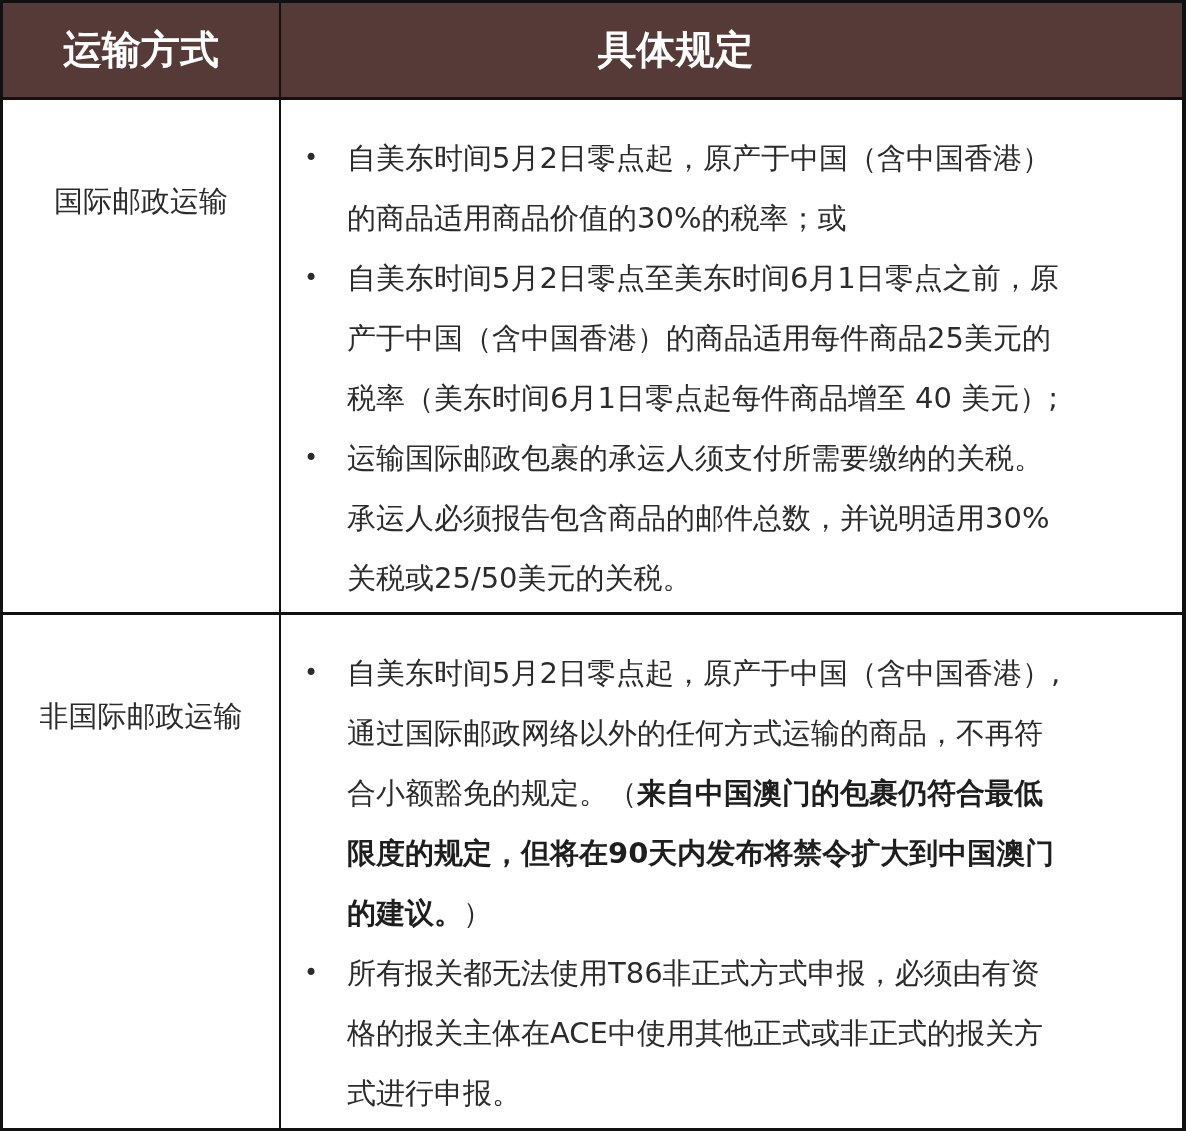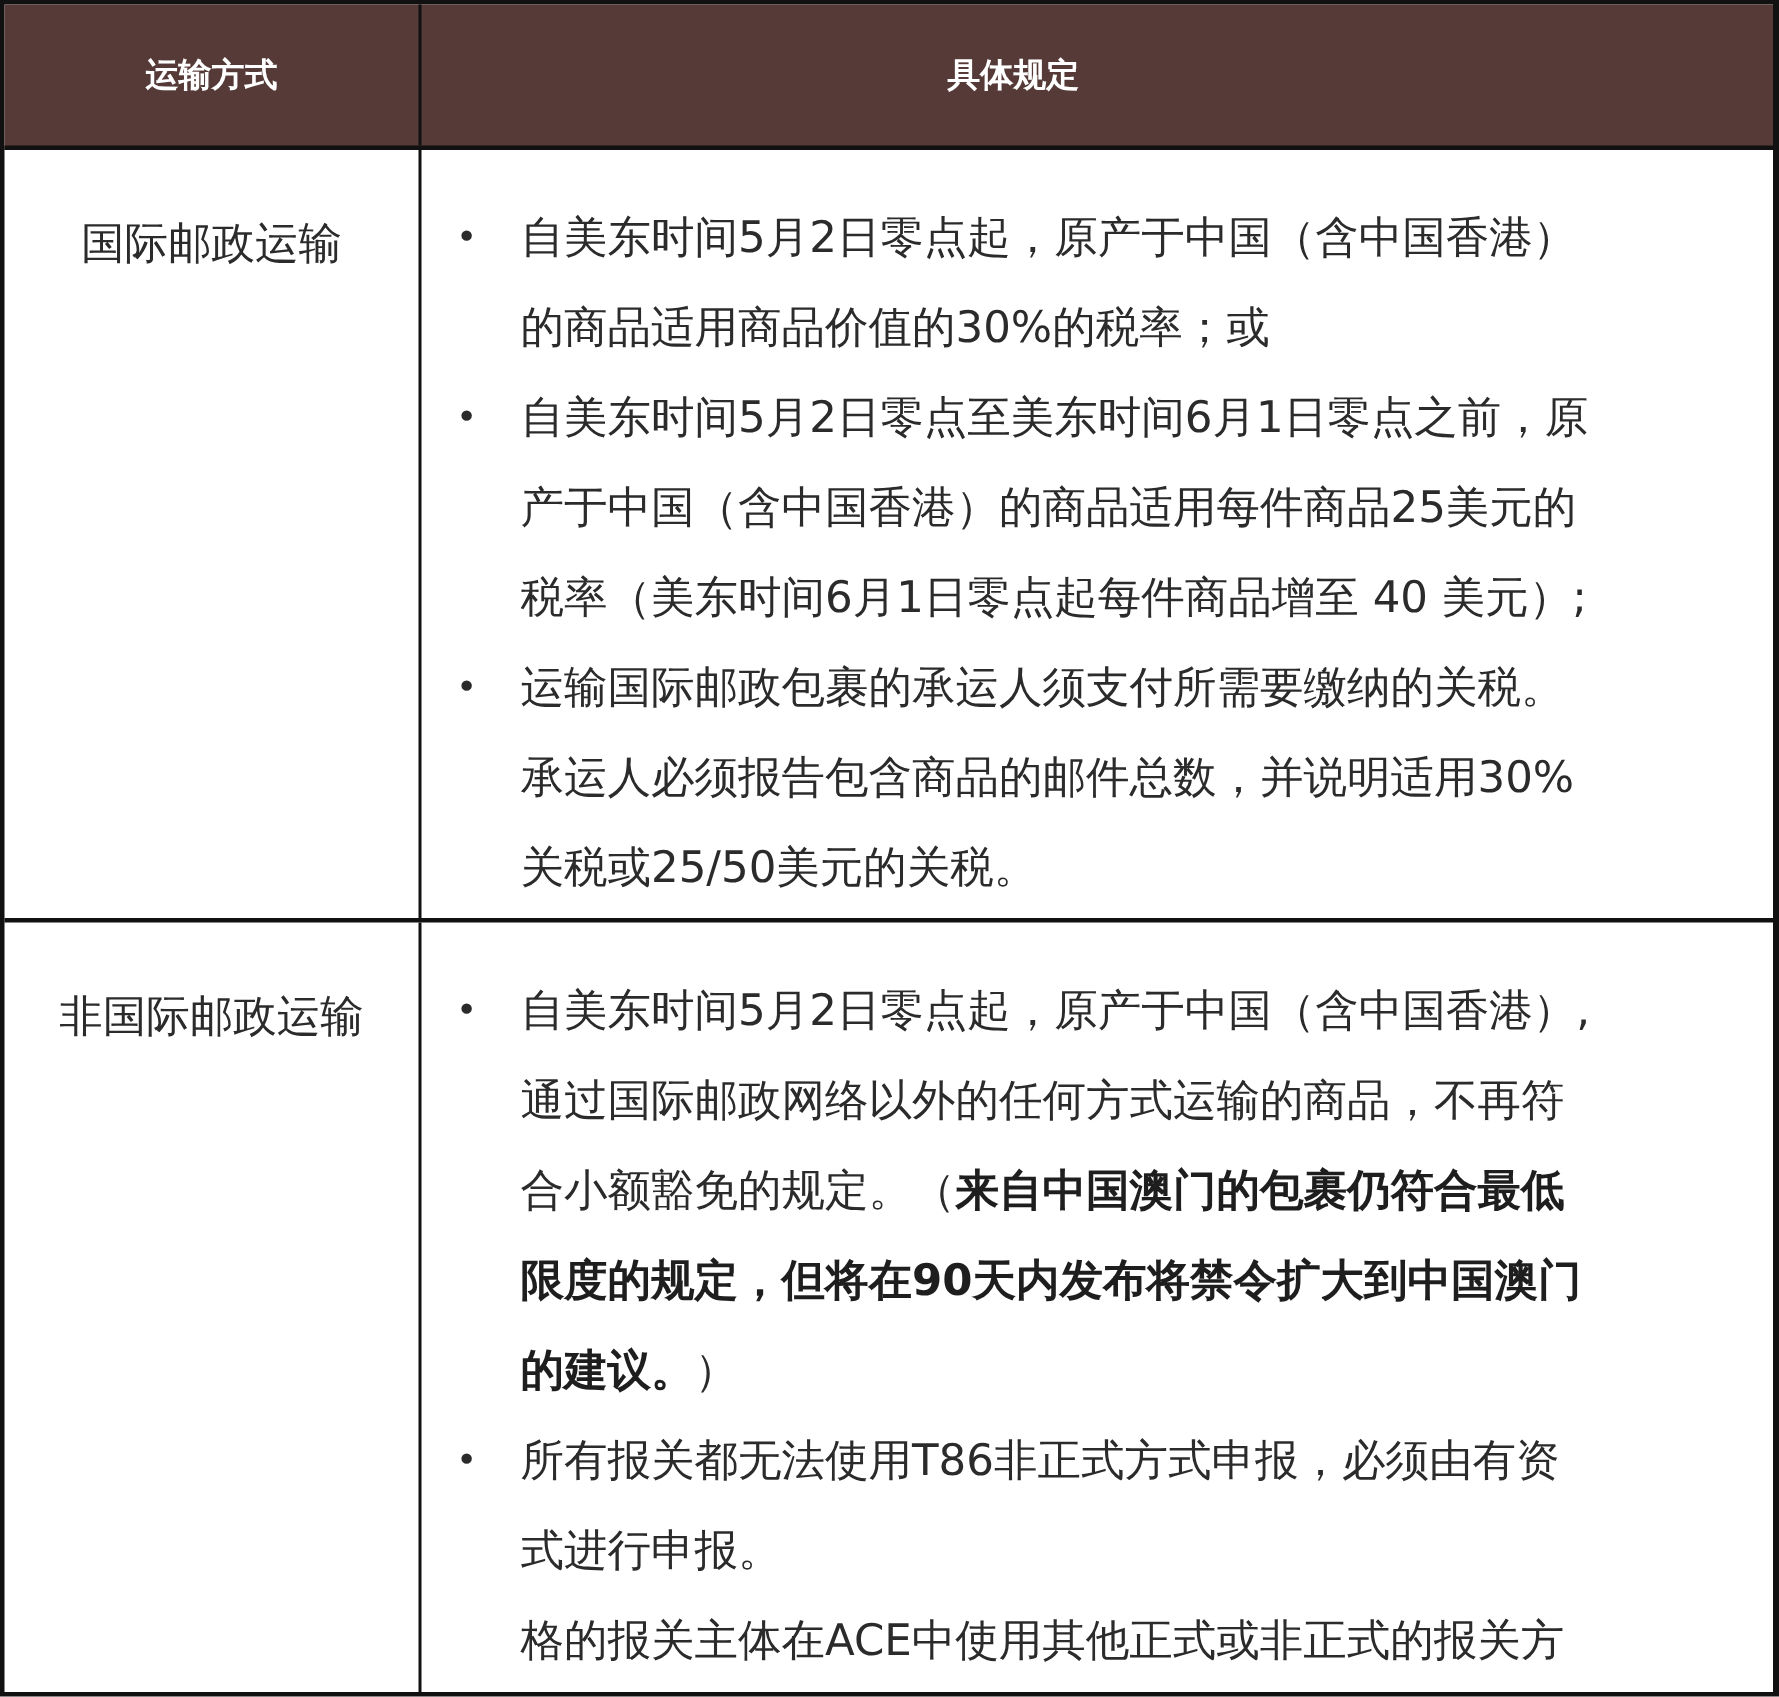--- a/index.html
+++ b/index.html
@@ -35,21 +35,21 @@
     }
     .header .cell {
       position: absolute;
       top: 0;
       height: 94px;
       display: flex;
       align-items: center;
       justify-content: center;
       color: #ffffff;
       font-weight: bold;
-      font-size: 22px;
+      font-size: 39px;
       letter-spacing: 0px;
     }
     .header .col1 { left: 0; width: 276px; border-right: 2px solid #111111; }
     .header .col2 { left: 278px; width: 789px; }
 
     .row {
       position: absolute;
       left: 0;
       width: 1179px;
     }
@@ -61,20 +61,21 @@
       height: 100%;
       border-right: 2px solid #111111;
       box-sizing: content-box;
       font-size: 29px;
       text-align: center;
       color: #2b2b2b;
     }
     .row .label span {
       display: block;
       padding-top: 43px;
+      margin-top: 39px;
     }
     .row .content {
       position: absolute;
       left: 278px;
       top: 0;
       width: 901px;
       height: 100%;
     }
     .row1 { top: 97px; height: 512px; border-bottom: 3px solid #111111; }
     .row2 { top: 612px; height: 513px; }
@@ -153,20 +154,20 @@
           <span class="dot">•</span>
           <span class="line">自美东时间5月2日零点起，原产于中国（含中国香港）,</span>
           <span class="line">通过国际邮政网络以外的任何方式运输的商品，不再符</span>
           <span class="line"><span>合小额豁免的规定。（</span><span class="bold">来自中国澳门的包裹仍符合最低</span></span>
           <span class="line bold">限度的规定，但将在90天内发布将禁令扩大到中国澳门</span>
           <span class="line"><span class="bold">的建议。</span><span>）</span></span>
         </li>
         <li>
           <span class="dot">•</span>
           <span class="line">所有报关都无法使用T86非正式方式申报，必须由有资</span>
+          <span class="line">格的报关主体在ACE中使用其他正式或非正式的报关方</span>
           <span class="line">式进行申报。</span>
-          <span class="line">格的报关主体在ACE中使用其他正式或非正式的报关方</span>
         </li>
       </ul>
     </div>
   </div>
 
 </div>
 
 </body></html>

